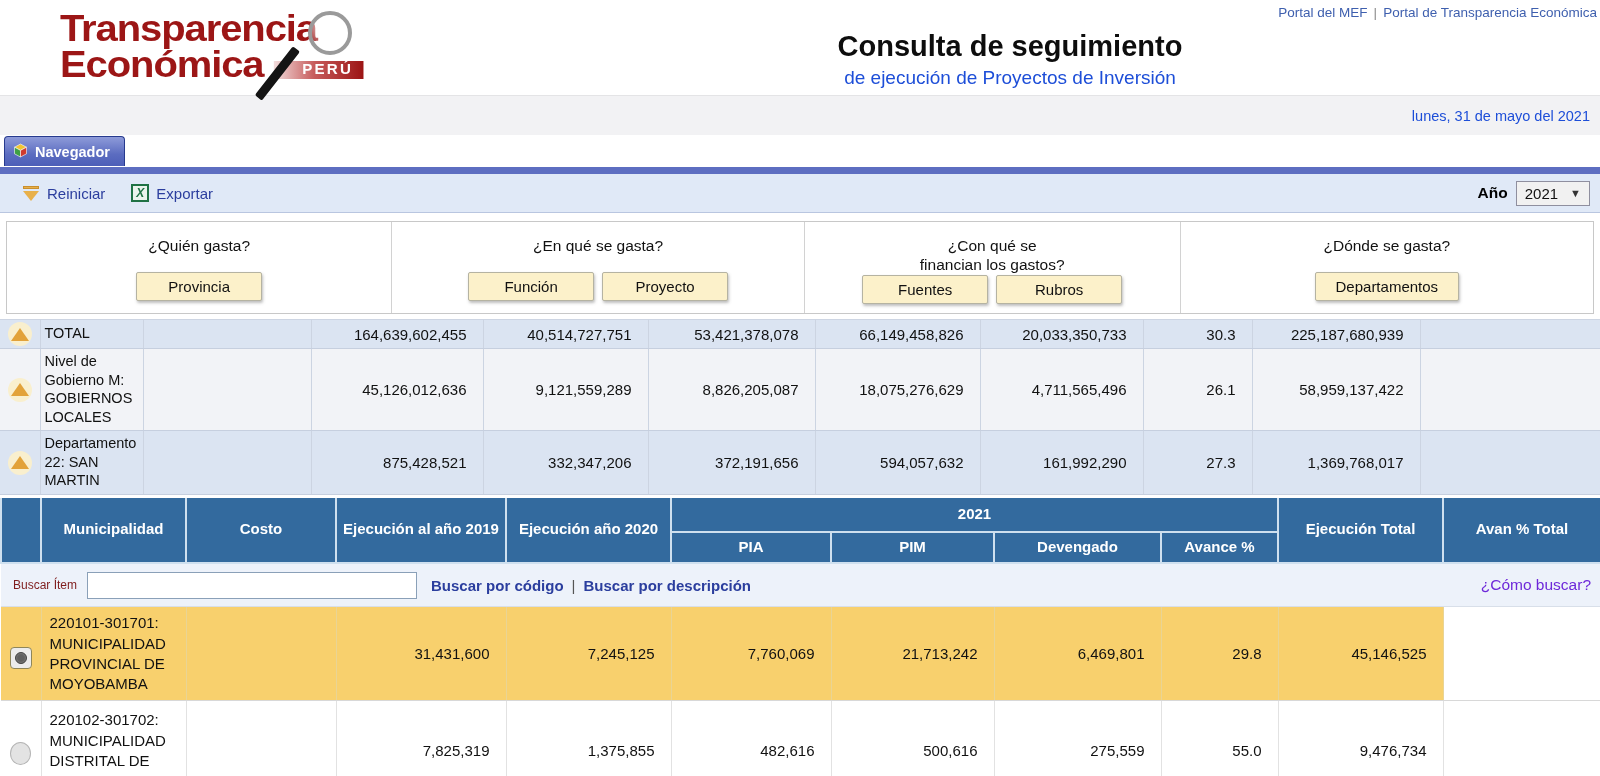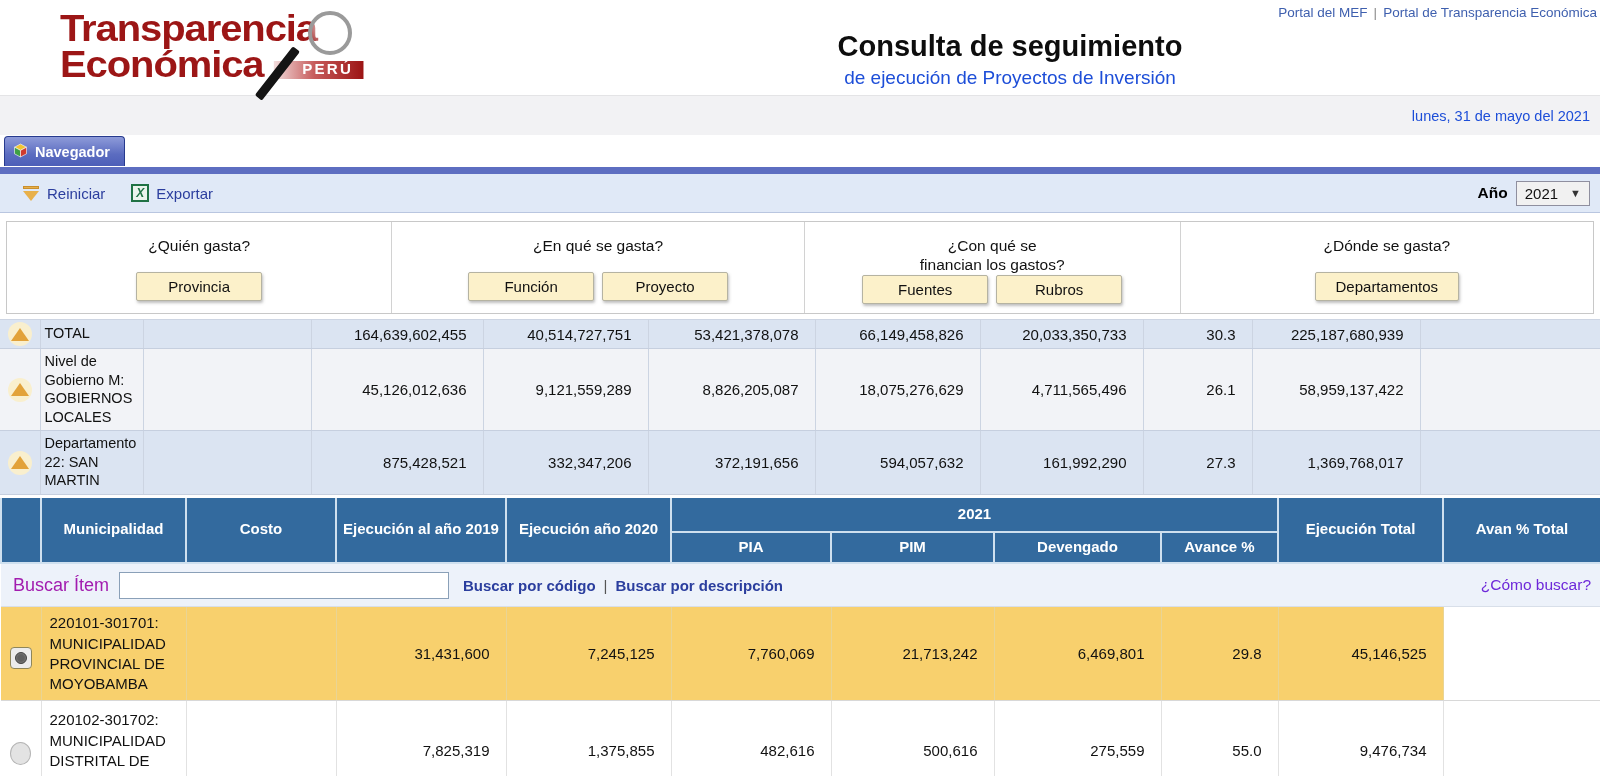--- a/index.html
+++ b/index.html
@@ -67,21 +67,21 @@
   .summary tr.r-nivel { height:77px; }
   .summary tr.r-depto { height:52px; }
 
   
   .grid { margin-top:3px; }
   .grid th { background:#336a9e; color:#fff; font-weight:bold; font-size:15px; border:2px solid #cfe0ef; border-top:none; text-align:center; line-height:1.25; padding:2px 3px; }
   .grid tr.h1 { height:34px; } .grid tr.h2 { height:31px; }
   .grid td { font-size:15px; vertical-align:middle; }
   .search-row td { background:#edf2fa; height:44px; border-bottom:1px solid #d8dfe9; }
   .search-flex { display:flex; align-items:center; padding:0 10px 0 12px; }
-  .search-lbl { font-size:18px; color:#a21caf; margin-right:10px; white-space:nowrap; }
+  .search-lbl { font-size:12px; color:#7f1d1d; margin-right:10px; white-space:nowrap; }
   .search-input { width:330px; height:27px; background:#fff; border:1px solid #8aa0b8; font-size:14px; padding:0 6px; font-family:inherit; }
   .s-link { font-weight:bold; color:#2b3e9e; font-size:15px; cursor:pointer; white-space:nowrap; }
   .s-link.first { margin-left:14px; }
   .s-sep { color:#555; margin:0 8px; }
   .how-link { margin-left:auto; color:#6d28d9; font-size:15.5px; cursor:pointer; white-space:nowrap; }
   .data-row td { border-bottom:1px solid #d8d8d8; border-right:1px solid #e2e2e2; }
   .data-row td:last-child { border-right:none; }
   tr.hl { height:91px; } tr.row-2 { height:100px; }
   tr.hl td { background:#f8d06d; border-right:1px solid #e9d494; }
   tr.hl td.avan-cell { background:#fff; border-right:none; }

